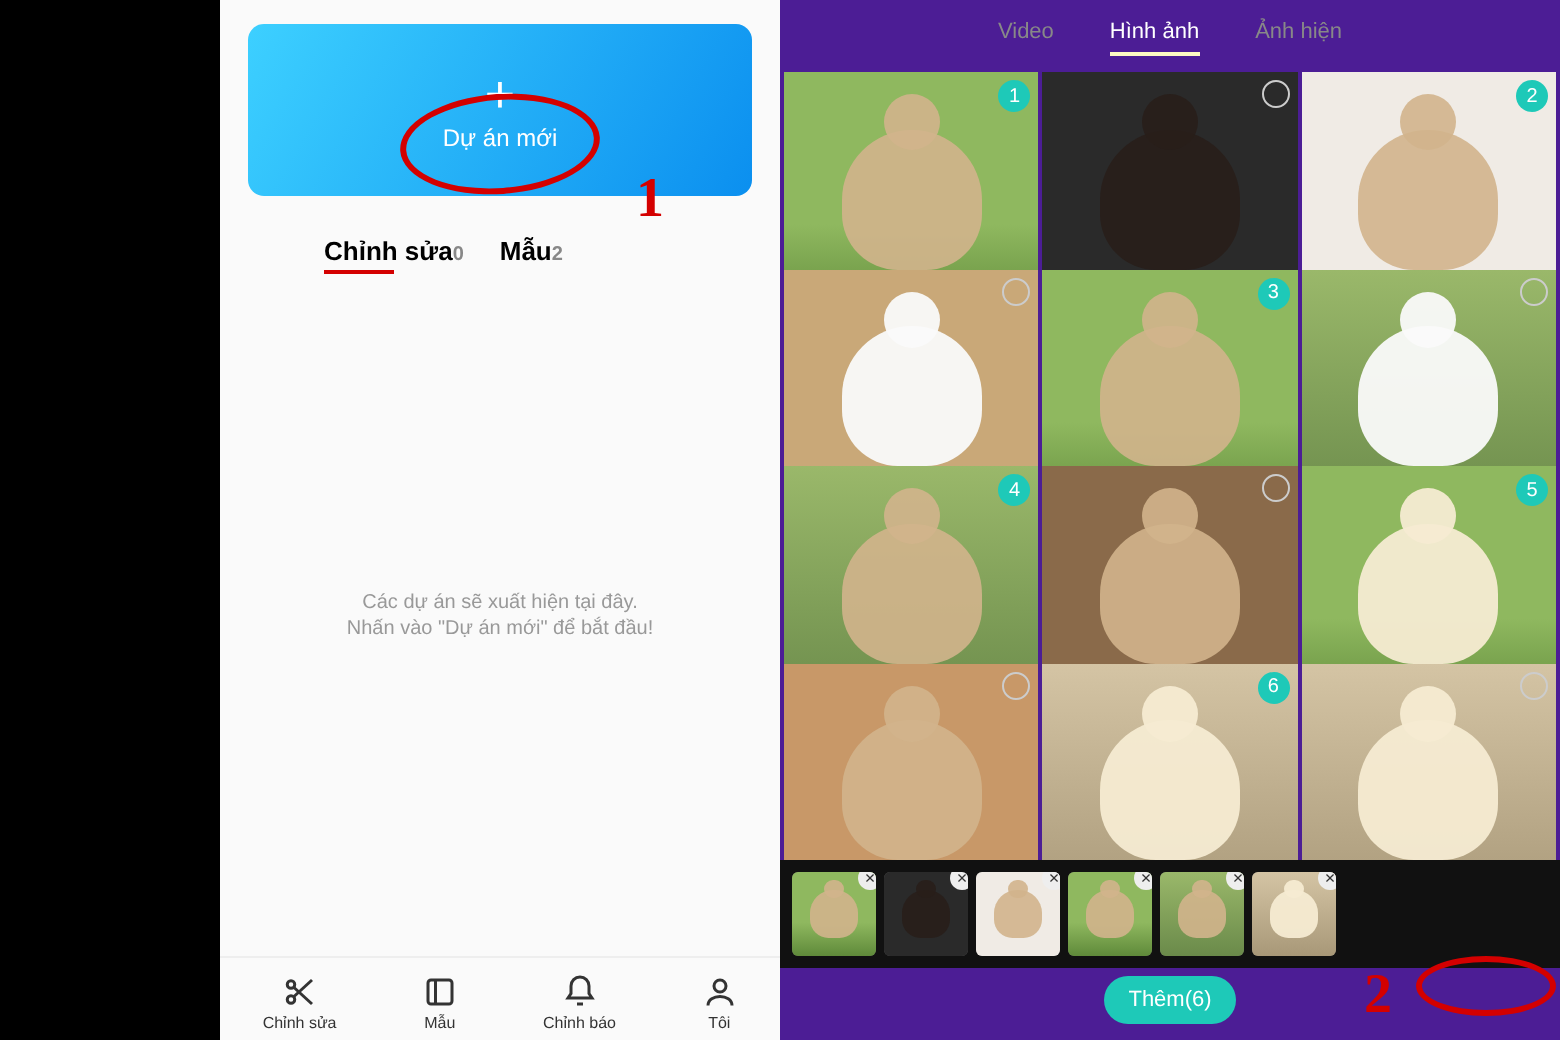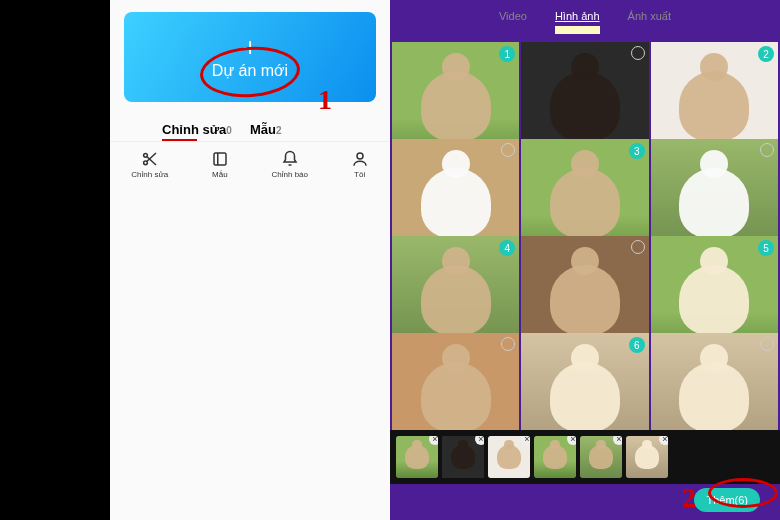--- a/index.html
+++ b/index.html
@@ -3,21 +3,21 @@
 <meta charset="utf-8">
 <style>
 * { margin: 0; padding: 0; box-sizing: border-box; }
 body { width: 780px; height: 520px; background: #000; font-family: -apple-system, Arial, sans-serif; overflow: hidden; }
 .container { display: flex; width: 100%; height: 100%; }
 .left-panel { width: 50%; background: #fafafa; display: flex; flex-direction: column; margin-left: 110px; width: 280px; }
 .right-panel { width: 390px; background: #4c1d95; display: flex; flex-direction: column; }
 
 .new-project-card { margin: 12px 14px 0; background: linear-gradient(120deg, #3dd0ff, #0b8fef); border-radius: 8px; padding: 22px 0; display: flex; flex-direction: column; align-items: center; position: relative; }
 .plus-icon { color: #fff; font-size: 26px; line-height: 1; }
-.new-project-label { color: #fff; font-size: 16px; margin-top: 2px; }
+.new-project-label { color: #fff; font-size: 12px; margin-top: 2px; }
 .red-circle { position: absolute; border: 3px solid #d40000; border-radius: 50%/50%; pointer-events: none; }
 .circle1 { width: 100px; height: 50px; top: 47px; left: 200px; transform: rotate(-4deg); }
 .step-number { position: absolute; color: #d40000; font-size: 28px; font-weight: bold; font-family: 'Segoe Script', cursive; }
 .step1 { top: 84px; left: 318px; }
 .step2 { top: 482px; left: 682px; }
 
 .tabs-left { display: flex; padding: 20px 14px 4px; gap: 18px; font-size: 13px; }
 .tab-left { color: #000; position: relative; font-weight: bold; }
 .tab-left.active { font-weight: 600; margin-left: 38px; }
 .tab-left.active::after { content: ''; position: absolute; bottom: -4px; left: 0; width: 50%; height: 2px; background: #d40000; }
@@ -25,34 +25,34 @@
 
 .empty-state { flex: 1; display: flex; flex-direction: column; align-items: center; justify-content: center; color: #999; font-size: 10px; text-align: center; padding: 0 20px; }
 .empty-state p + p { margin-top: 2px; }
 
 .bottom-nav { display: flex; justify-content: space-around; padding: 8px 0 4px; border-top: 1px solid #eee; }
 .nav-item { display: flex; flex-direction: column; align-items: center; font-size: 8px; color: #333; gap: 2px; }
 .nav-icon { width: 18px; height: 18px; display: flex; align-items: center; justify-content: center; }
 
 .tabs-right { display: flex; justify-content: center; gap: 28px; padding: 6px 0; font-size: 11px; }
 .tab-right { color: #888; padding: 4px 0; }
-.tab-right.active { color: #fff; border-bottom: 8px solid #fef9c3; text-decoration: underline; }
+.tab-right.active { color: #fff; border-bottom: 2px solid #fef9c3; }
 
 .media-grid { flex: 1; display: grid; grid-template-columns: repeat(3, 1fr); gap: 2px; padding: 2px; overflow: hidden; }
 .media-cell { position: relative; background: #333; aspect-ratio: 1; overflow: hidden; }
 .media-cell .dog { width: 100%; height: 100%; }
 .badge { position: absolute; top: 4px; right: 4px; width: 16px; height: 16px; border-radius: 50%; background: #1ec9b8; color: #fff; font-size: 10px; display: flex; align-items: center; justify-content: center; }
 .circle-empty { position: absolute; top: 4px; right: 4px; width: 14px; height: 14px; border-radius: 50%; border: 1.5px solid #ccc; }
 
 .selection-strip { display: flex; gap: 4px; padding: 6px; background: #111; }
 .thumb { position: relative; width: 42px; height: 42px; background: #555; border-radius: 3px; overflow: hidden; }
 .thumb .dog { width: 100%; height: 100%; }
 .thumb-close { position: absolute; top: -3px; right: -3px; width: 12px; height: 12px; border-radius: 50%; background: #eee; color: #333; font-size: 9px; display: flex; align-items: center; justify-content: center; }
 
-.add-button-row { display: flex; justify-content: flex-end; padding: 4px 20px 8px; position: relative; }
+.add-button-row { display: flex; justify-content: center; padding: 4px 7px 8px; position: relative; }
 .add-button { background: #1ec9b8; color: #fff; font-size: 11px; padding: 6px 12px; border-radius: 14px; border: none; }
 .circle2 { width: 70px; height: 30px; top: -6px; right: 2px; }
 
 
 .dog { display: block; }
 .grass { background: linear-gradient(#8fb85f 60%, #5f8a3a); }
 .dark { background: #2a2a2a; }
 .white { background: #f0ebe5; }
 .tan { background: #c9a878; }
 .floor { background: #8a6a4a; }
@@ -80,20 +80,24 @@
 
     <div class="tabs-left">
       <div class="tab-left active">
         <span>Chỉnh sửa</span><span class="count">0</span>
       </div>
       <div class="tab-left">
         <span>Mẫu</span><span class="count">2</span>
       </div>
     </div>
 
+    <div class="empty-state">
+      <p>Các dự án sẽ xuất hiện tại đây.</p>
+      <p>Nhấn vào "Dự án mới" để bắt đầu!</p>
+    </div>
 
     <div class="bottom-nav">
       <div class="nav-item">
         <span class="nav-icon">
           <svg viewBox="0 0 24 24" width="18" height="18" fill="none" stroke="#333" stroke-width="2">
               <circle cx="6" cy="7" r="2.5"></circle>
               <circle cx="6" cy="17" r="2.5"></circle>
               <line x1="8" y1="9" x2="20" y2="20"></line>
               <line x1="8" y1="15" x2="20" y2="4"></line>
             </svg>
@@ -127,21 +131,21 @@
         </span>
         <span>Tôi</span>
       </div>
     </div>
   </div>
 
   <div class="right-panel">
     <div class="tabs-right">
       <div class="tab-right">Video</div>
       <div class="tab-right active">Hình ảnh</div>
-      <div class="tab-right">Ảnh xuất</div>
+      <div class="tab-right">Ảnh hiện</div>
     </div>
 
     <div class="media-grid">
       <div class="media-cell">
           <div class="dog grass dog-shape">
             <div class="dog-body"></div>
           </div>
           <span class="badge">1</span>
         </div>
       <div class="media-cell">

